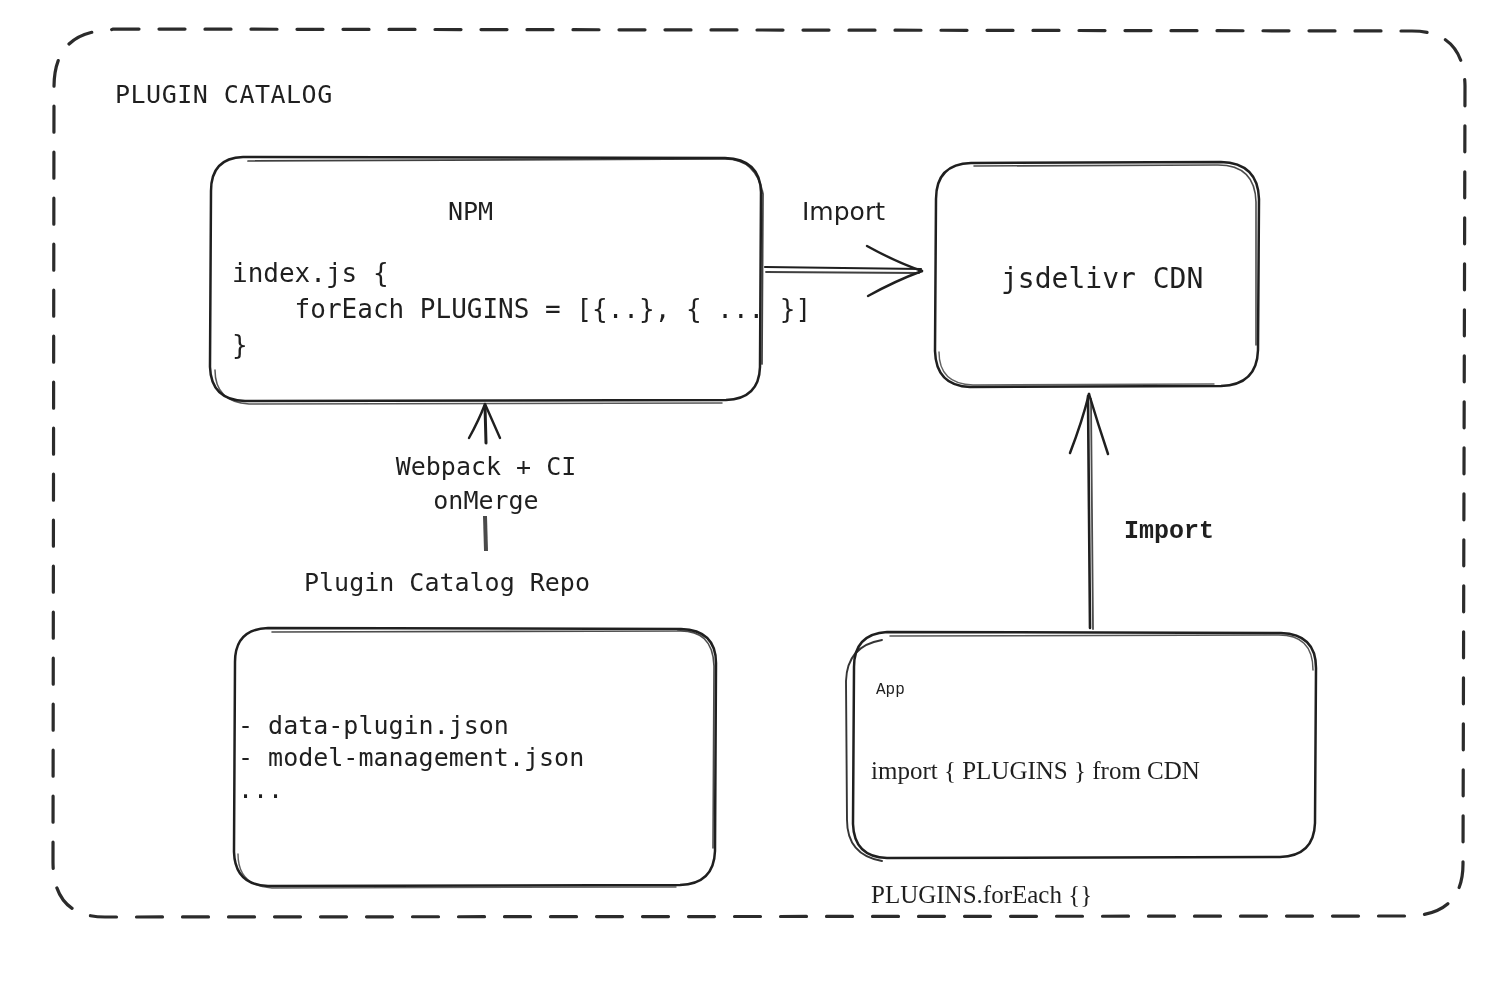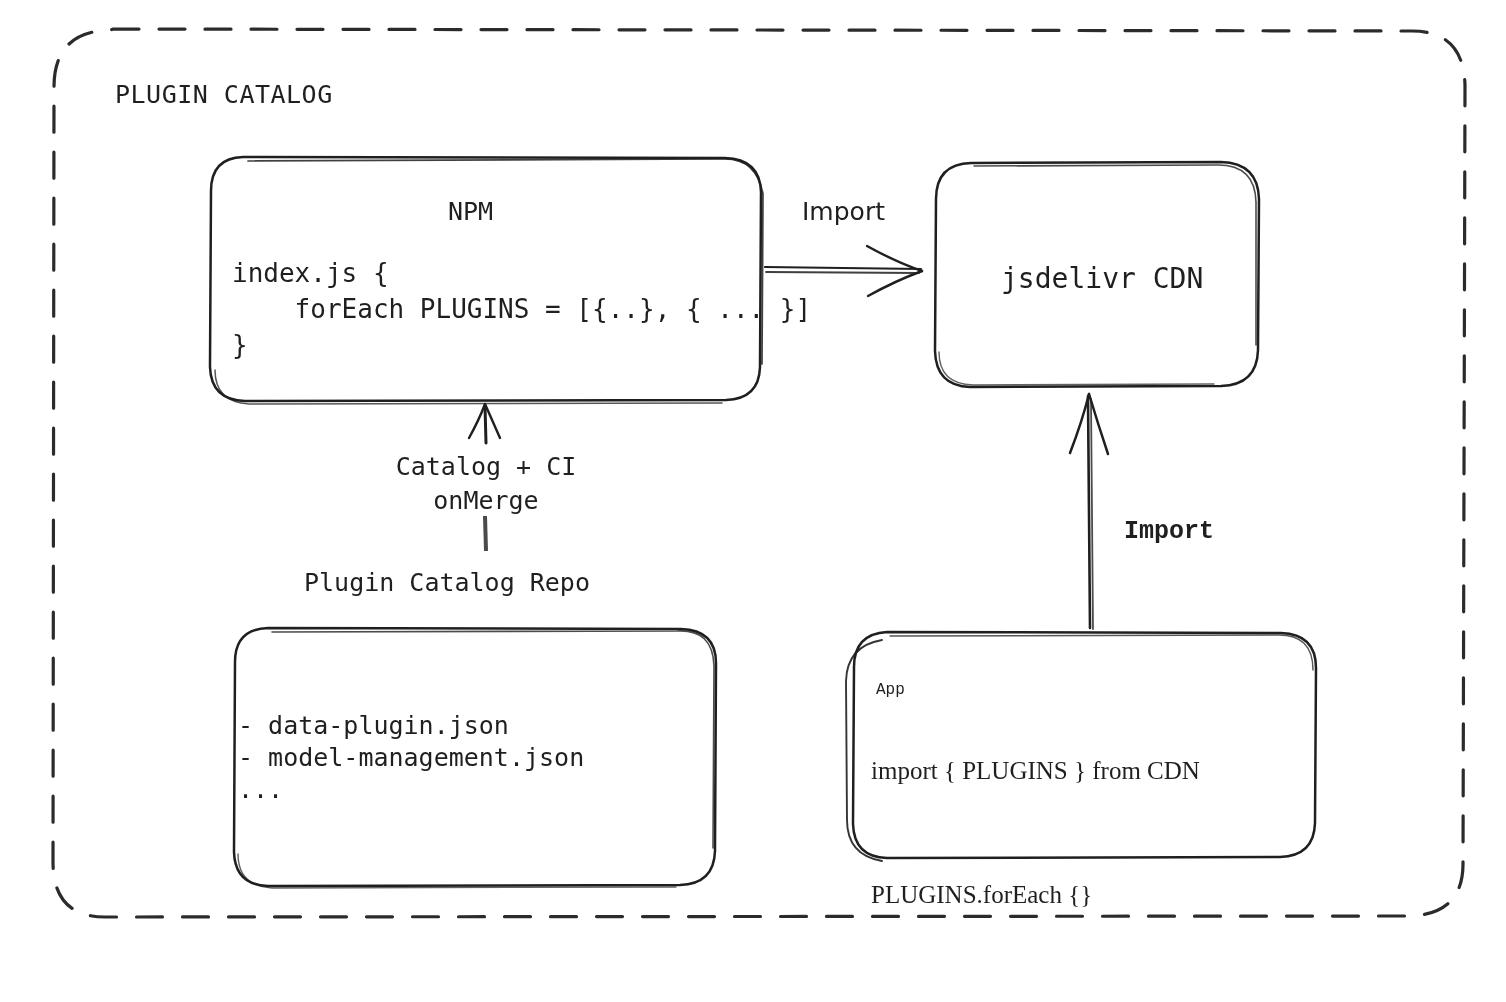--- a/index.html
+++ b/index.html
@@ -198,21 +198,21 @@
     <div class="txt mono" id="npm-title">NPM</div>
 
     <div class="txt mono" id="npm-code">index.js {
     forEach PLUGINS = [{..}, { ... }]
 }</div>
 
     <div class="txt mono" id="cdn-title">jsdelivr CDN</div>
 
     <div class="txt sans" id="cache-label">Import</div>
 
-    <div class="txt mono" id="webpack-label">Catalog + CI
+    <div class="txt mono" id="webpack-label">Webpack + CI
 onMerge</div>
 
     <div class="txt lmono" id="import-label">Import</div>
 
     <div class="txt mono" id="repo-label">Plugin Catalog Repo</div>
 
     <div class="txt mono" id="repo-files">- data-plugin.json
 - model-management.json
 ...</div>
 

